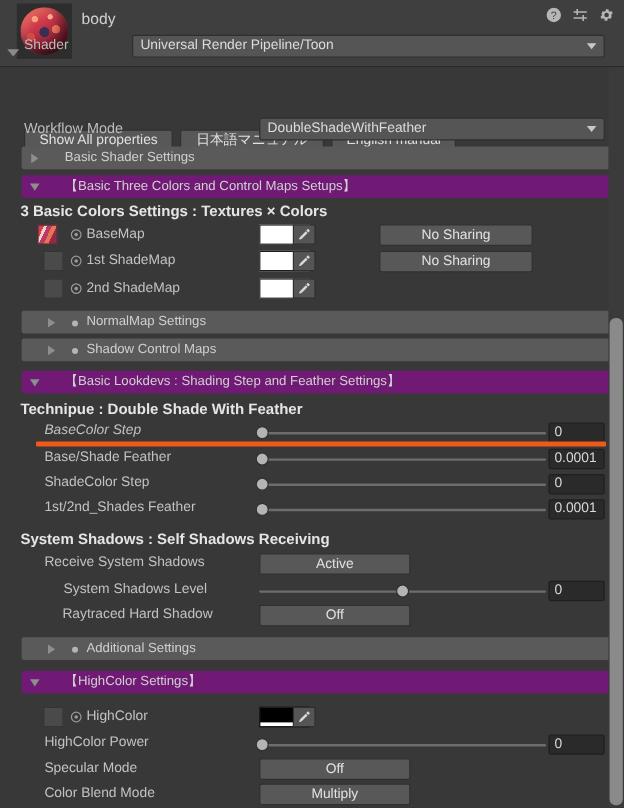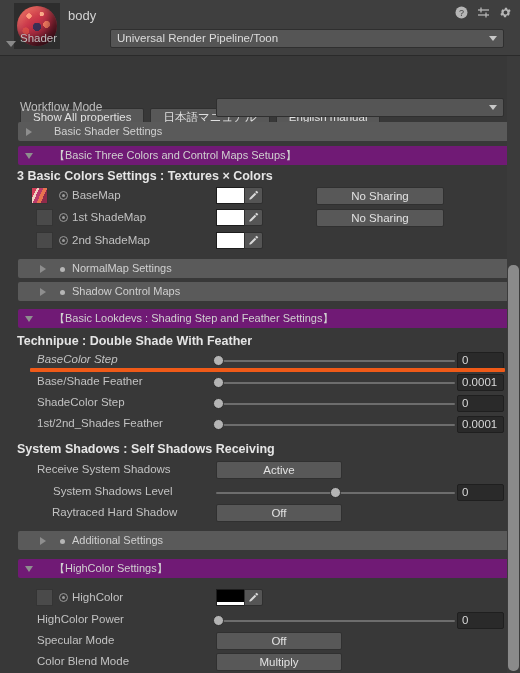--- a/index.html
+++ b/index.html
@@ -227,20 +227,21 @@
 <div class="body-area">
 
   <div class="btn-row">
     <div class="ubtn">Show All properties</div>
     <div class="ubtn">日本語マニュアル</div>
     <div class="ubtn">English manual</div>
   </div>
 
   <div class="row-label" style="left:20px; top:44px;">Workflow Mode</div>
   <div class="wf-dd">
+    <span>DoubleShadeWithFeather</span>
     <span class="arrow"></span>
   </div>
 
   <div class="sect" style="top:66px;">
     <span class="tri-r"></span>
     <span class="stxt ind">Basic Shader Settings</span>
   </div>
 
   <div class="sect bracket" style="top:90px;">
     <span class="tri-d"></span>

